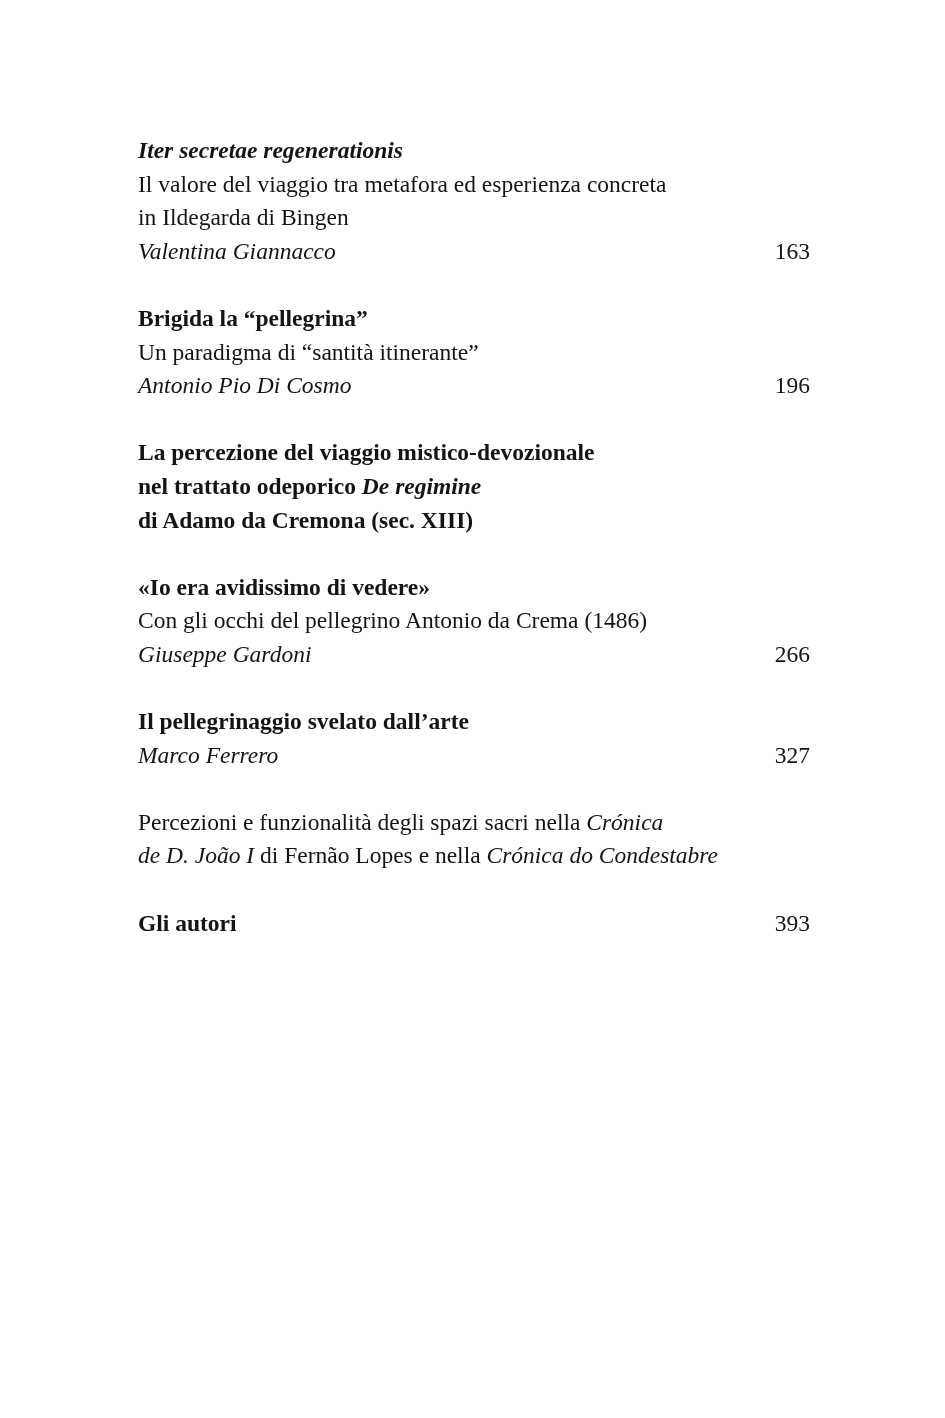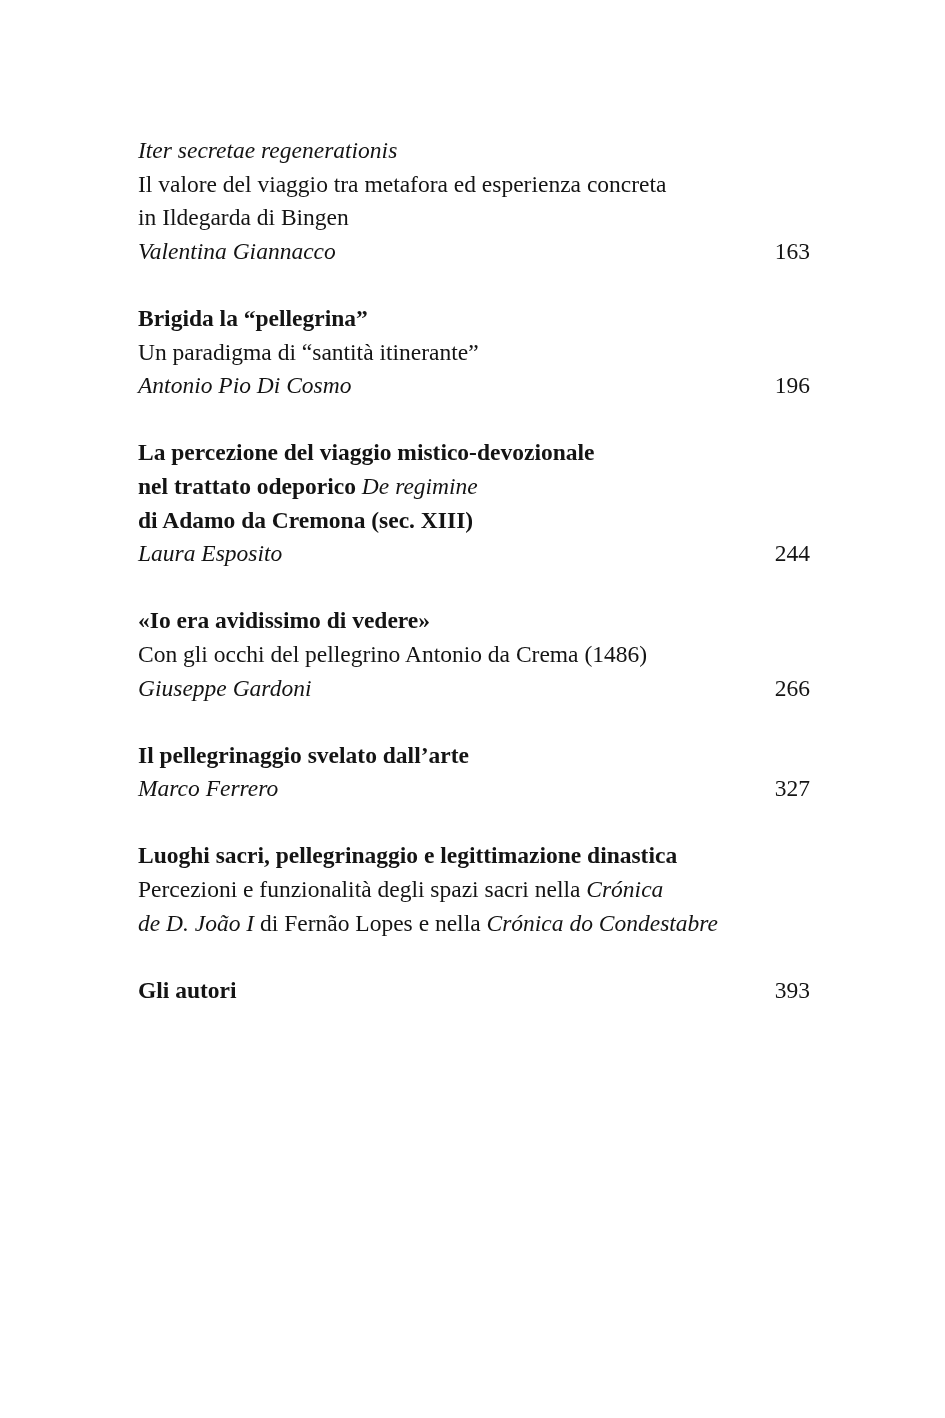--- a/index.html
+++ b/index.html
@@ -42,21 +42,21 @@
   .page-num {
     font-style: normal;
     font-weight: normal;
     margin-left: 24px;
     flex: none;
     text-align: right;
   }
   .seg-regular     { font-style: normal; font-weight: normal; }
   .seg-italic      { font-style: italic; font-weight: normal; }
   .seg-bold        { font-style: normal; font-weight: bold; }
-  .seg-bold-italic { font-style: italic; font-weight: normal; text-align: right; }
+  .seg-bold-italic { font-style: italic; font-weight: bold; text-align: right; }
 </style>
 </head>
 <body>
 
 <div class="page">
   <div class="toc">
       <div class="entry">
         <div class="line"><span class="text"><span class="seg-bold-italic">Iter secretae regenerationis</span></span></div>
         <div class="line"><span class="text"><span class="seg-regular">Il valore del viaggio tra metafora ed esperienza concreta</span></span></div>
         <div class="line"><span class="text"><span class="seg-regular">in Ildegarda di Bingen</span></span></div>
@@ -64,33 +64,31 @@
       </div>
       <div class="entry">
         <div class="line"><span class="text"><span class="seg-bold">Brigida la “pellegrina”</span></span></div>
         <div class="line"><span class="text"><span class="seg-regular">Un paradigma di “santità itinerante”</span></span></div>
         <div class="line"><span class="text"><span class="seg-italic">Antonio Pio Di Cosmo</span></span><span class="page-num">196</span></div>
       </div>
       <div class="entry">
         <div class="line"><span class="text"><span class="seg-bold">La percezione del viaggio mistico-devozionale</span></span></div>
         <div class="line"><span class="text"><span class="seg-bold">nel trattato odeporico </span><span class="seg-bold-italic">De regimine</span></span></div>
         <div class="line"><span class="text"><span class="seg-bold">di Adamo da Cremona (sec. XIII)</span></span></div>
-        <div class="line"><span class="text"><span class="seg-italic">Laura Esposito</span></span><span class="page-num">244</span></div>
       </div>
       <div class="entry">
         <div class="line"><span class="text"><span class="seg-bold">«Io era avidissimo di vedere»</span></span></div>
         <div class="line"><span class="text"><span class="seg-regular">Con gli occhi del pellegrino Antonio da Crema (1486)</span></span></div>
         <div class="line"><span class="text"><span class="seg-italic">Giuseppe Gardoni</span></span><span class="page-num">266</span></div>
       </div>
       <div class="entry">
         <div class="line"><span class="text"><span class="seg-bold">Il pellegrinaggio svelato dall’arte</span></span></div>
         <div class="line"><span class="text"><span class="seg-italic">Marco Ferrero</span></span><span class="page-num">327</span></div>
       </div>
       <div class="entry">
-        <div class="line"><span class="text"><span class="seg-bold">Luoghi sacri, pellegrinaggio e legittimazione dinastica</span></span></div>
         <div class="line"><span class="text"><span class="seg-regular">Percezioni e funzionalità degli spazi sacri nella </span><span class="seg-italic">Crónica</span></span></div>
         <div class="line"><span class="text"><span class="seg-italic">de D. João I </span><span class="seg-regular">di Fernão Lopes e nella </span><span class="seg-italic">Crónica do Condestabre</span></span></div>
       </div>
       <div class="entry">
         <div class="line"><span class="text"><span class="seg-bold">Gli autori</span></span><span class="page-num">393</span></div>
       </div>
     </div>
 </div>
 
 </body></html>

